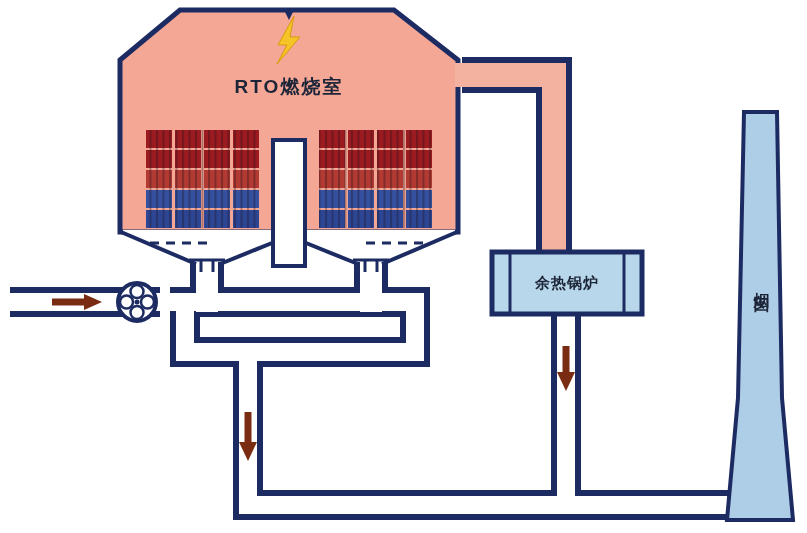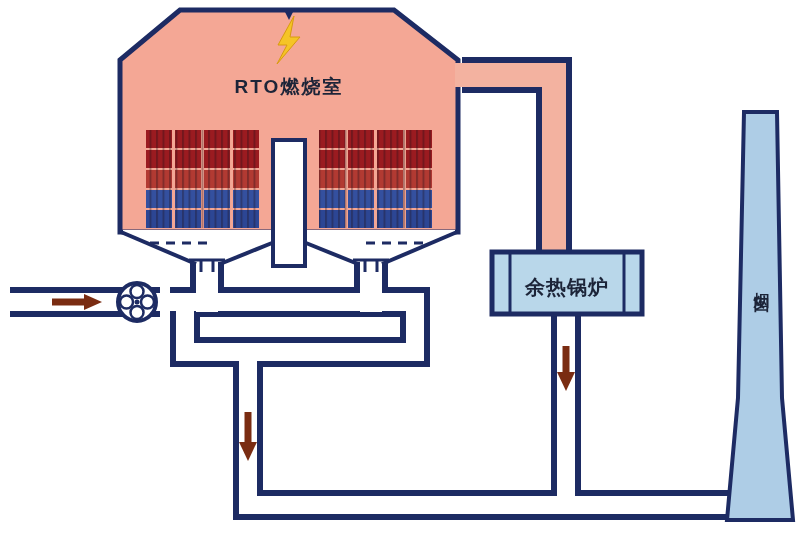--- a/index.html
+++ b/index.html
@@ -16,21 +16,21 @@
 
   .thin{stroke:var(--outline);stroke-width:4;fill:none;}
   .thin3{stroke-width:3;}
   .dashed{stroke:var(--outline);stroke-width:3;fill:none;stroke-dasharray:9 7;}
   .whitefill{fill:var(--pipe-interior);}
   .arrow-line{stroke:var(--arrow);stroke-width:7;fill:none;}
   .arrow-head{fill:var(--arrow);stroke:none;}
 
   .label{position:absolute;font-weight:700;color:#1c2438;white-space:nowrap;}
   .label-rto{font-size:19px;letter-spacing:2px;transform:translateX(-50%);}
-  .label-boiler{font-size:20px;letter-spacing:1px;transform:translateX(-50%);}
+  .label-boiler{font-size:15px;letter-spacing:1px;transform:translateX(-50%);}
   .label-stack{font-size:16px;letter-spacing:4px;writing-mode:vertical-rl;text-orientation:upright;transform:translate(-50%,-50%);}
 </style>
 </head>
 <body>
 
 <div class="stage">
   <svg viewBox="0 0 807 533" width="807" height="533">
     <defs>
       <pattern id="vstripes" width="6.5" height="10" patternUnits="userSpaceOnUse">
         <rect width="2" height="10" fill="rgba(30,15,25,0.33)"></rect>

